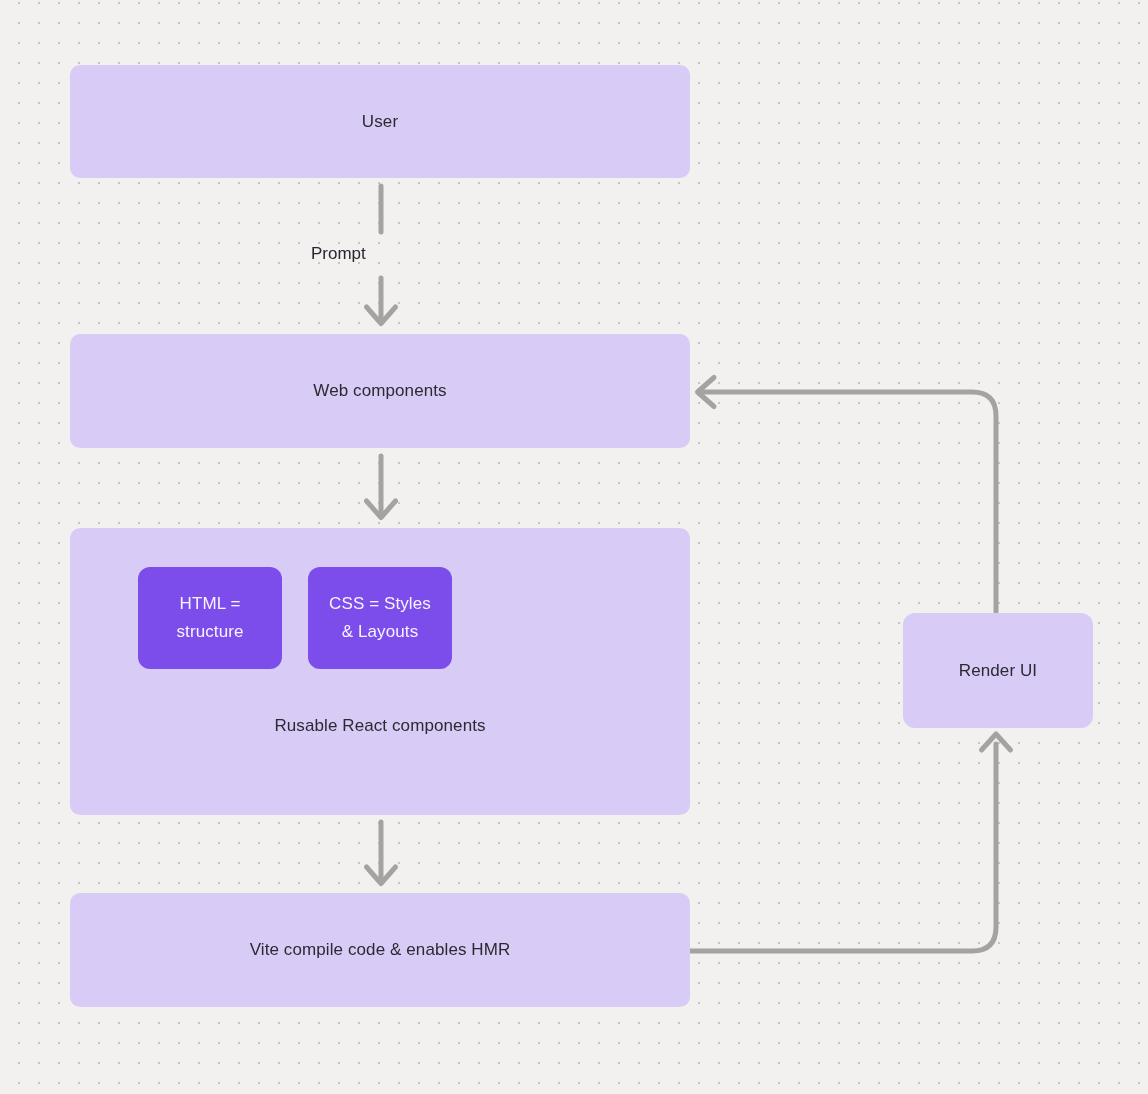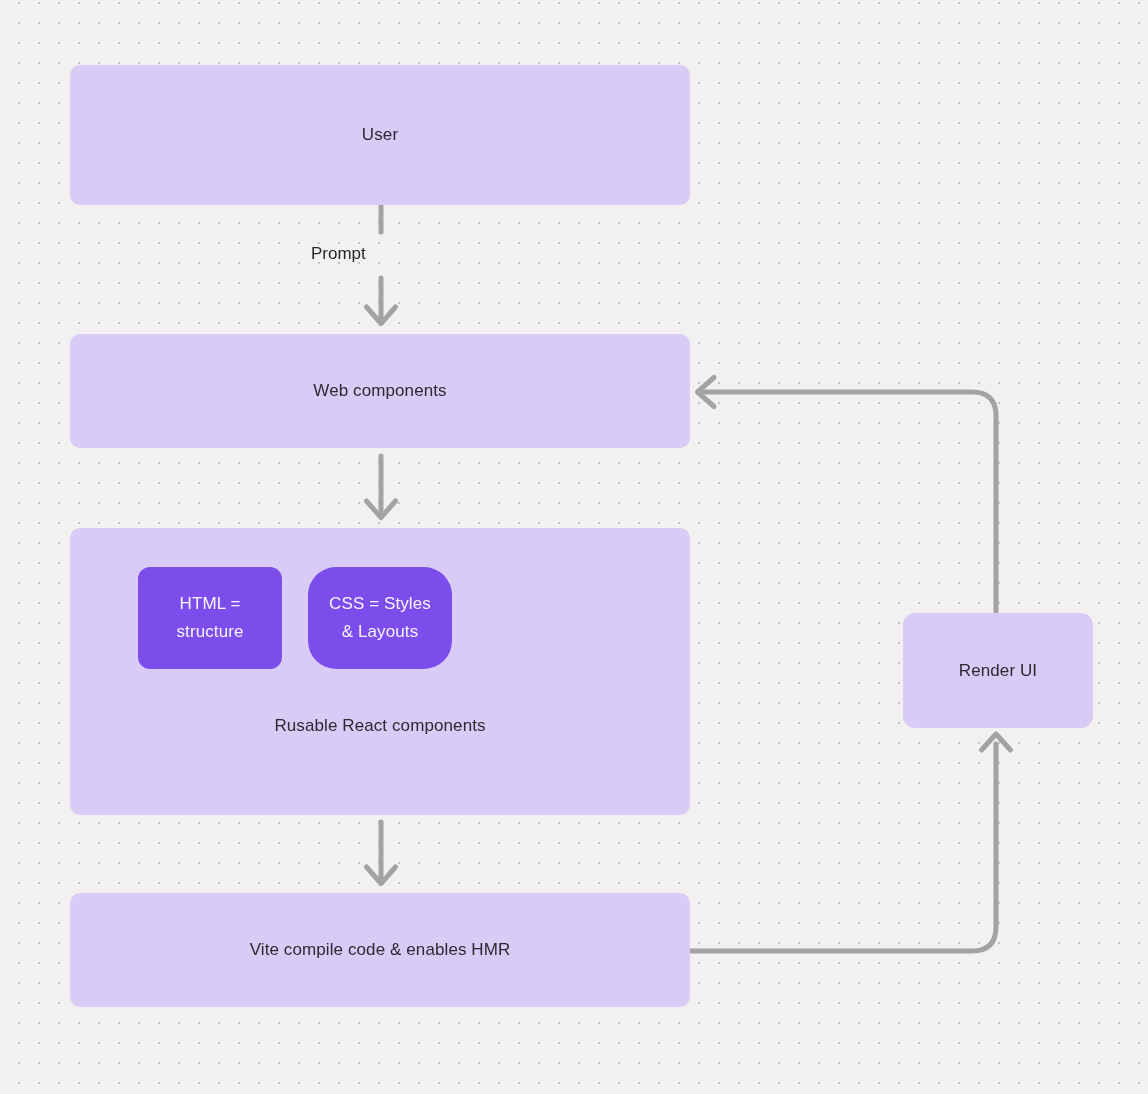--- a/index.html
+++ b/index.html
@@ -39,21 +39,21 @@
     border-radius: 10px;
     display: flex;
     align-items: center;
     justify-content: center;
     color: #2b2a31;
     font-size: 17px;
     font-weight: 500;
     letter-spacing: 0.1px;
   }
 
-  .node-user          { left: 70px;  top: 65px;  width: 620px; height: 140px; }
+  .node-user          { left: 70px;  top: 65px;  width: 620px; height: 113px; }
   .node-webapp        { left: 70px;  top: 334px; width: 620px; height: 114px; }
   .node-group         { left: 70px;  top: 528px; width: 620px; height: 287px; display: block; }
   .node-vite          { left: 70px;  top: 893px; width: 620px; height: 114px; }
   .node-render-ui     { left: 903px; top: 613px; width: 190px; height: 115px; border-radius: 12px; }
 
   .chip {
     position: absolute;
     top: 39px;
     width: 144px;
     height: 102px;
@@ -63,21 +63,21 @@
     align-items: center;
     justify-content: center;
     text-align: center;
     color: #f7f4ff;
     font-size: 17px;
     font-weight: 500;
     line-height: 28px;
   }
   .chip span { display: inline-block; width: 112px; text-align: center; }
   .chip-html { left: 68px; }
-  .chip-css  { left: 238px; border-radius: 28px; }
+  .chip-css  { left: 238px; }
   .chip-js   { left: 408px; }
 
   .group-caption {
     position: absolute;
     left: 0;
     top: 188px;
     width: 100%;
     text-align: center;
     color: #2b2a31;
     font-size: 17px;

